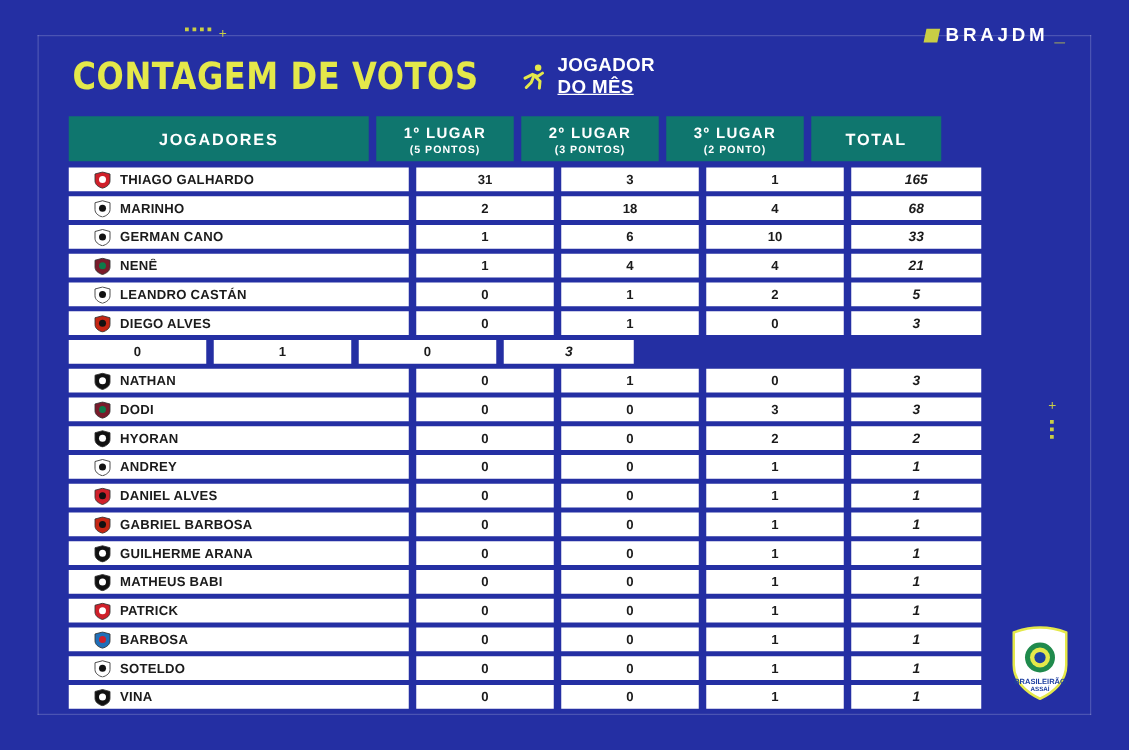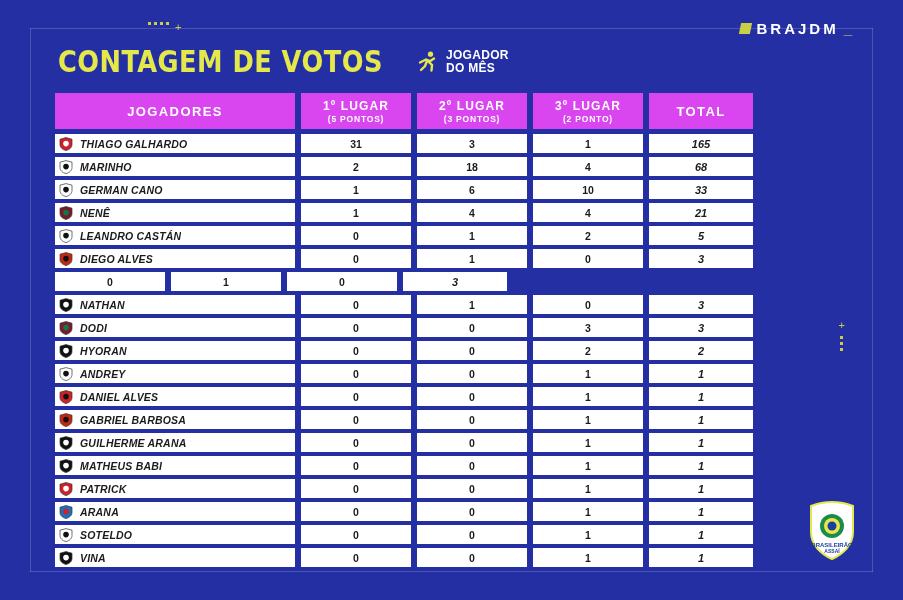--- a/index.html
+++ b/index.html
@@ -70,54 +70,54 @@
     font-family: "DejaVu Sans", sans-serif;
     font-stretch: condensed;
     transform: scaleX(0.95);
     transform-origin: left center;
   }
   .badge {
     display: flex; align-items: center; gap: 6px;
   }
   .badge .runner { display: block; }
   .badge-text {
-    color: #ffffff; font-size: 12px; font-weight: bold; line-height: 1.08;
+    color: #ffffff; font-size: 15px; font-weight: bold; line-height: 1.08;
     letter-spacing: 0.3px;
   }
-  .badge-text .l2 { display: block; }
+  .badge-text .l2 { display: block; text-decoration: underline; }
 
   
   .table-wrap {
     position: absolute; left: 55px; top: 93px; width: 793px;
   }
   .thead {
     display: flex; gap: 6px; margin-bottom: 5px;
   }
   .th {
-    background: #d946ef; color: #ffffff;
+    background: #0f766e; color: #ffffff;
     height: 36px;
     display: flex; flex-direction: column; align-items: center; justify-content: center;
     font-weight: bold; letter-spacing: 1.4px;
   }
   .th-players { width: 240px; font-size: 13px; }
   .th-col { width: 110px; align-items: center; }
   .th-col .main { font-size: 12px; letter-spacing: 1.1px; }
   .th-col .sub { font-size: 8.5px; letter-spacing: 0.8px; margin-top: 1px; }
   .th-total { width: 104px; font-size: 13px; letter-spacing: 1.4px; }
 
   .rows { display: flex; flex-direction: column; gap: 4px; }
   .row { display: flex; gap: 6px; }
   .cell {
     background: #ffffff;
     height: 19px;
     display: flex; align-items: center;
     color: #1b1b1b;
   }
   .cell-player {
-    width: 240px; padding-left: 4px; gap: 7px; font-style: italic;
+    width: 272px; padding-left: 20px; gap: 7px;
   }
   .crest {
     width: 14px; height: 14px; flex: 0 0 14px;
     display: block;
   }
   .pname {
     font-size: 10.5px; font-weight: bold; letter-spacing: 0.2px;
     white-space: nowrap; overflow: hidden;
   }
   .cell-num {
@@ -433,21 +433,21 @@
           <div class="cell cell-total">1</div>
         </div>
         <div class="row">
           <div class="cell cell-player">
             <span>
               <svg class="crest" viewBox="0 0 14 14" aria-hidden="true">
                 <path d="M7 0.6 L13 2.2 L13 7.6 C13 10.6 10.4 12.6 7 13.6 C3.6 12.6 1 10.6 1 7.6 L1 2.2 Z" fill="#1f6fb8" stroke="#333" stroke-width="0.7"></path>
                 <circle cx="7" cy="6.6" r="2.8" fill="#d0202a"></circle>
               </svg>
             </span>
-            <span class="pname">ARANA</span>
+            <span class="pname">BARBOSA</span>
           </div>
           <div class="cell cell-num">0</div>
           <div class="cell cell-num">0</div>
           <div class="cell cell-num">1</div>
           <div class="cell cell-total">1</div>
         </div>
         <div class="row">
           <div class="cell cell-player">
             <span>
               <svg class="crest" viewBox="0 0 14 14" aria-hidden="true">

